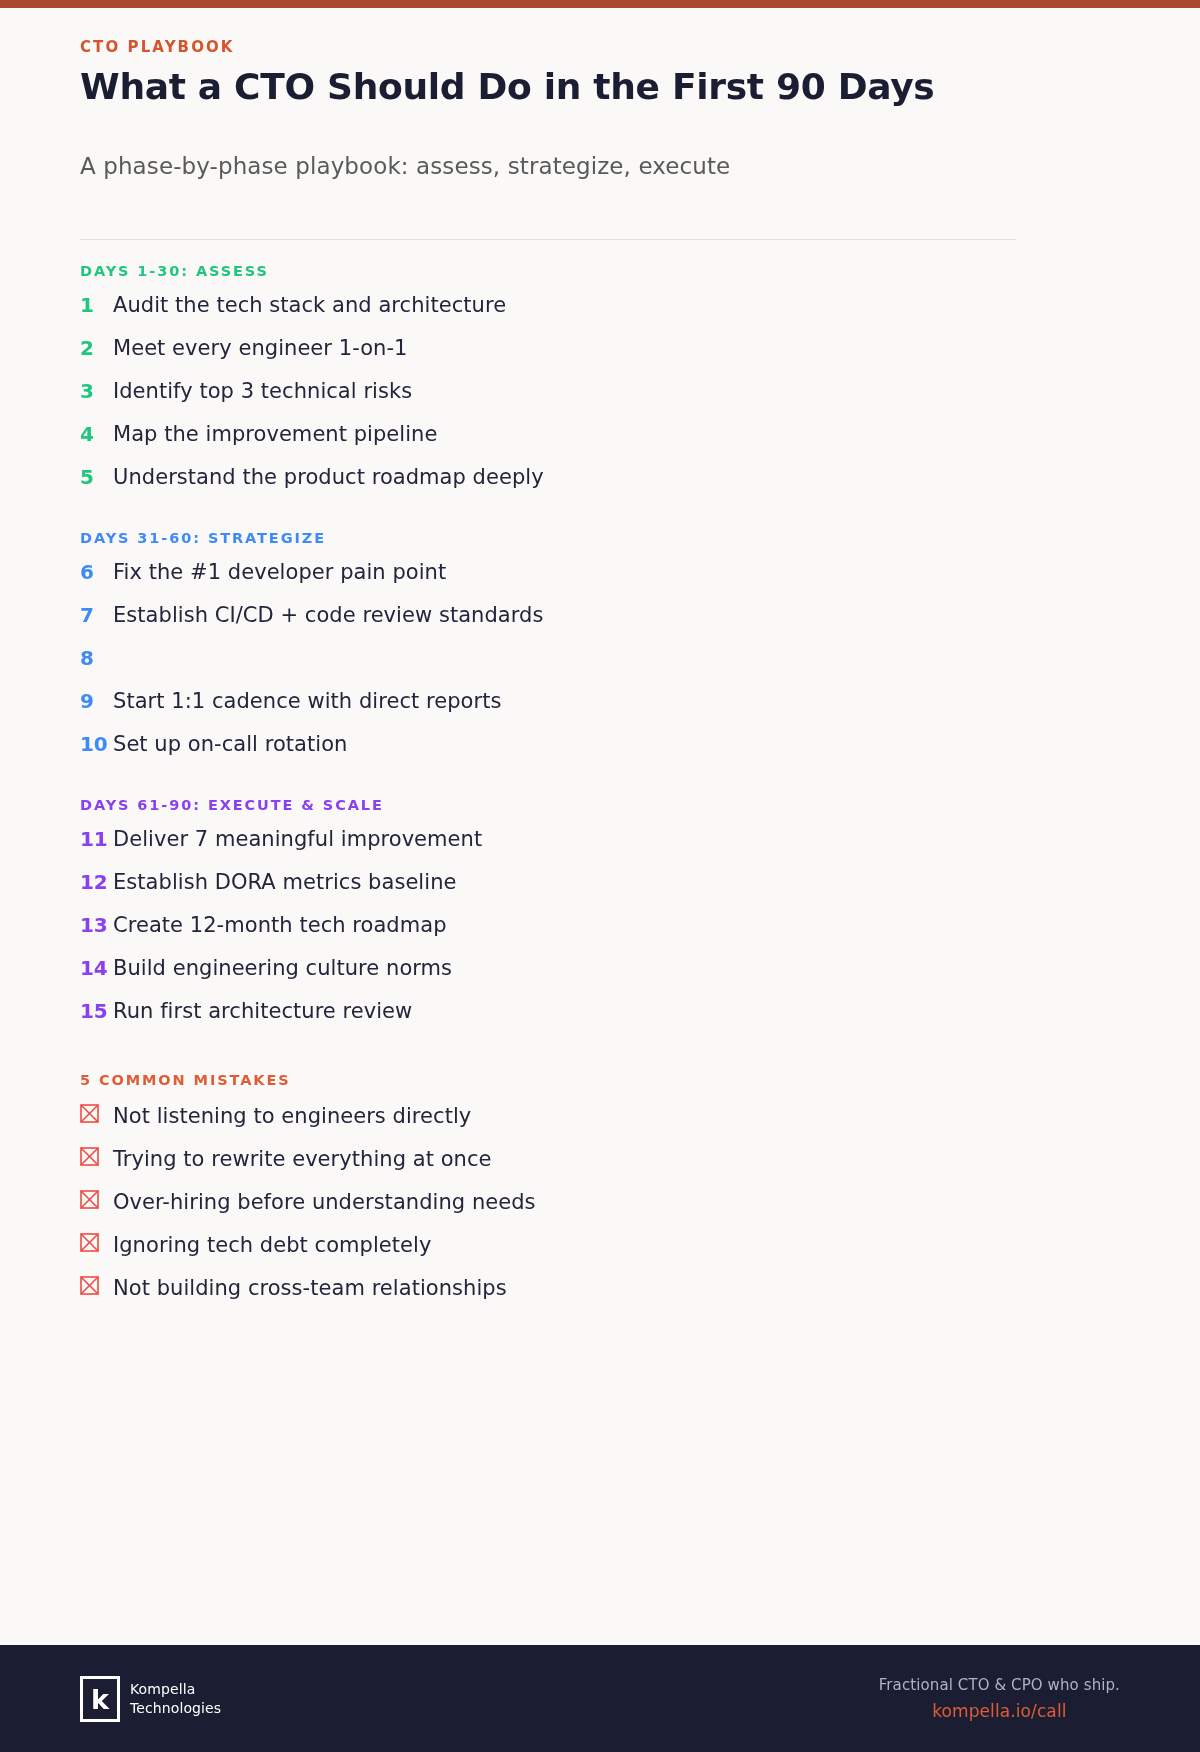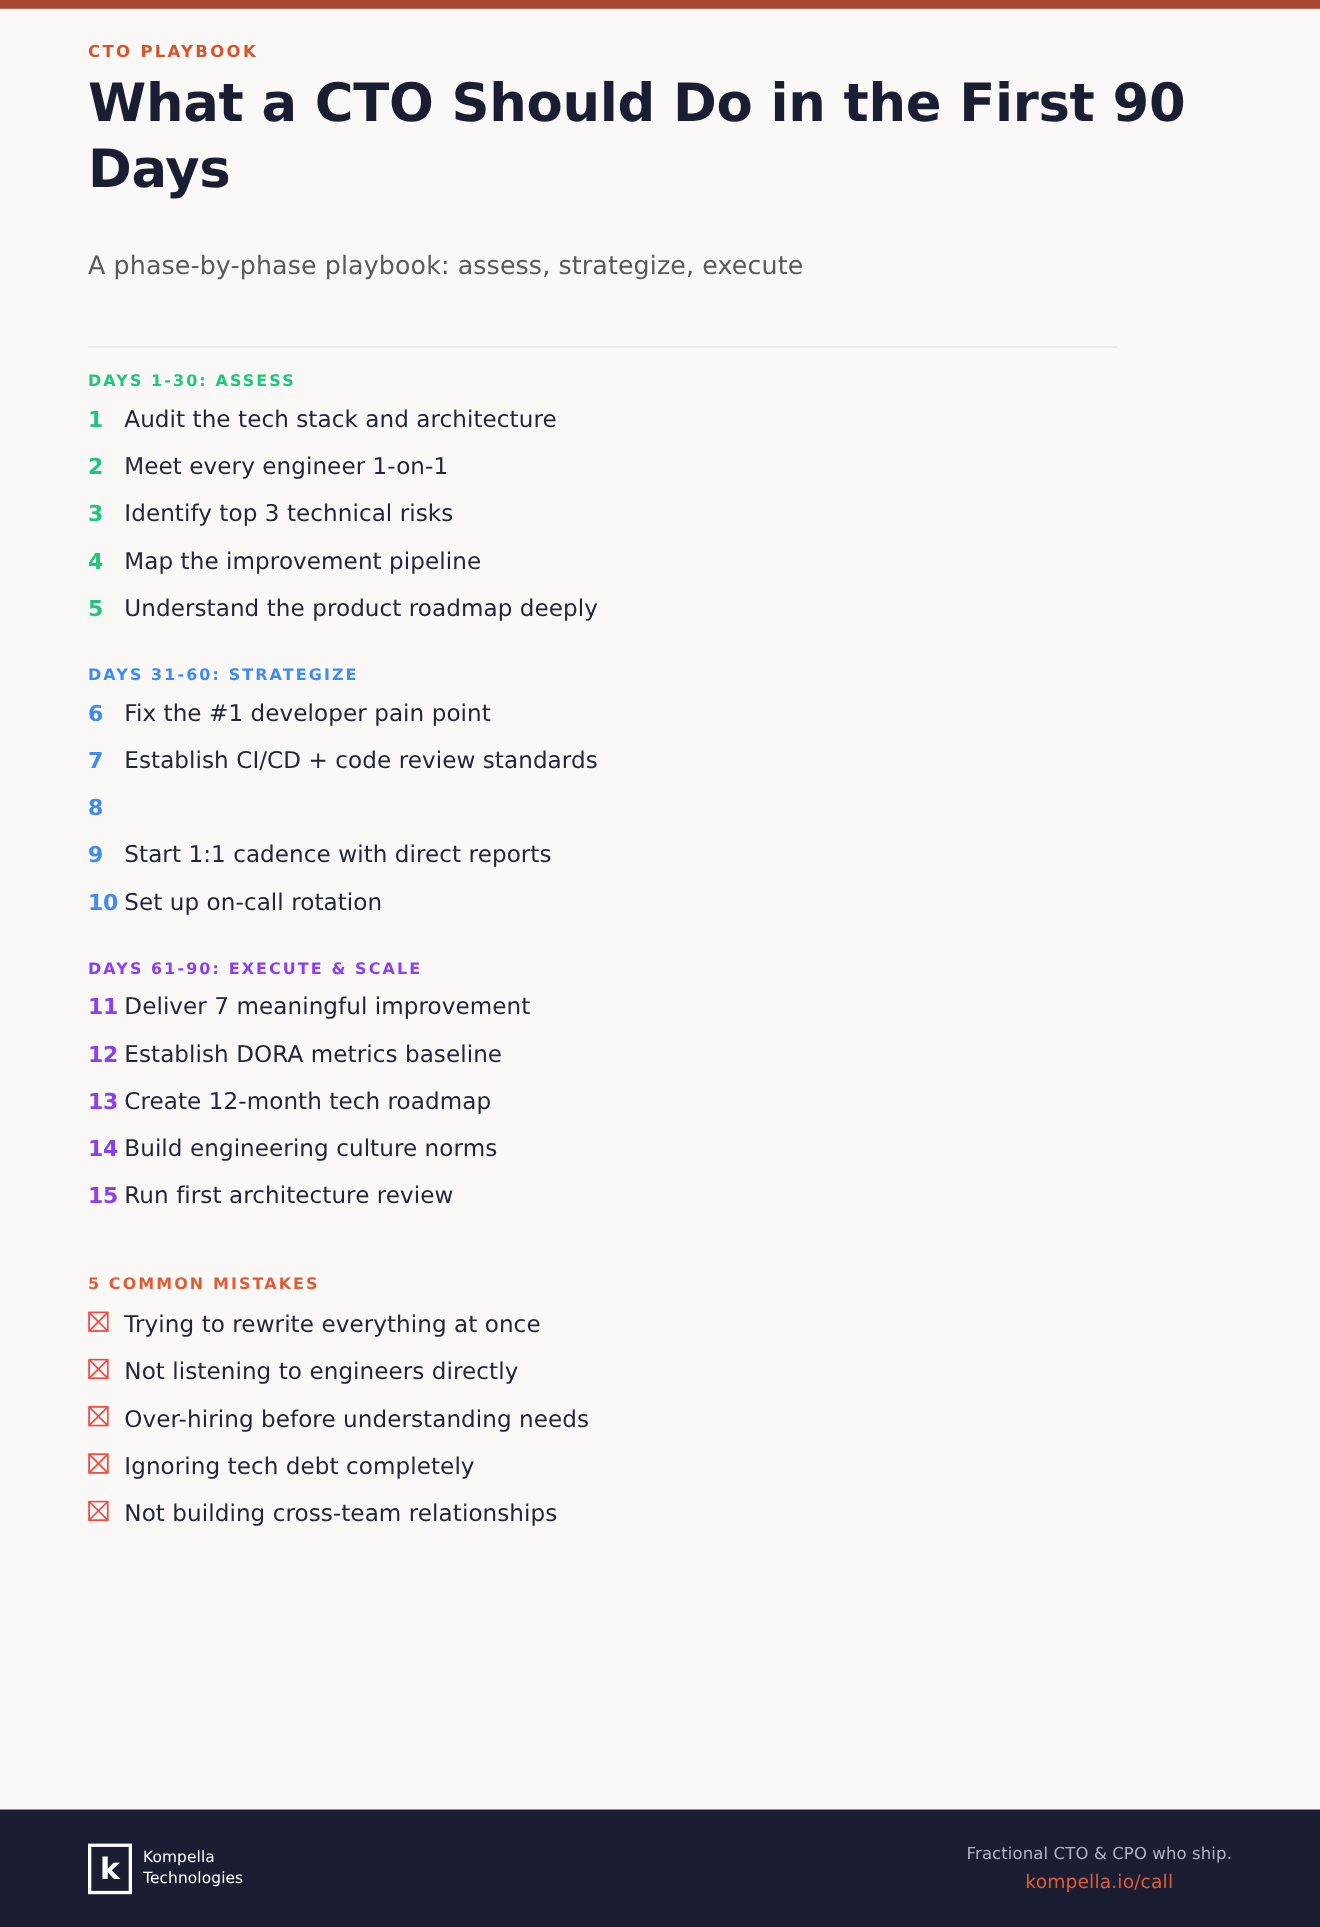--- a/index.html
+++ b/index.html
@@ -37,21 +37,21 @@
   
   .eyebrow {
     font-size: 15px;
     font-weight: bold;
     letter-spacing: 2.1px;
     color: #D4552B;
     margin-bottom: 8px;
   }
 
   .page-title {
-    font-size: 48px;
+    font-size: 36px;
     font-weight: bold;
     line-height: 1.26;
     color: #1B1E32;
     letter-spacing: -0.3px;
     max-width: 1000px;
   }
 
   .subtitle {
     margin-top: 44px;
     font-size: 23px;
@@ -101,21 +101,21 @@
   .section-strategize .item-num { color: #3E8BF5; }
   .section-execute   .item-num { color: #8A3FF0; }
 
   .item-text {
     font-size: 21px;
     color: #22253C;
     letter-spacing: 0.05px;
   }
 
   
-  .section-mistakes { margin-top: 42px; }
+  .section-mistakes { margin-top: 30px; }
 
   .mistake-item {
     display: flex;
     align-items: baseline;
     height: 43px;
   }
 
   .mistake-icon {
     width: 33px;
     flex: 0 0 33px;
@@ -280,32 +280,32 @@
     <div class="section-label">5 COMMON MISTAKES</div>
 
     <div class="mistake-item">
       <span class="mistake-icon">
         <svg width="19" height="19" viewBox="0 0 19 19" aria-hidden="true">
           <rect x="1" y="1" width="17" height="17" fill="none" stroke="#EF4B43" stroke-width="1.6"></rect>
           <line x1="1" y1="1" x2="18" y2="18" stroke="#EF4B43" stroke-width="1.6"></line>
           <line x1="18" y1="1" x2="1" y2="18" stroke="#EF4B43" stroke-width="1.6"></line>
         </svg>
       </span>
+      <span class="mistake-text">Not listening to engineers directly</span>
+    </div>
+
+    <div class="mistake-item">
+      <span class="mistake-icon">
+        <svg width="19" height="19" viewBox="0 0 19 19" aria-hidden="true">
+          <rect x="1" y="1" width="17" height="17" fill="none" stroke="#EF4B43" stroke-width="1.6"></rect>
+          <line x1="1" y1="1" x2="18" y2="18" stroke="#EF4B43" stroke-width="1.6"></line>
+          <line x1="18" y1="1" x2="1" y2="18" stroke="#EF4B43" stroke-width="1.6"></line>
+        </svg>
+      </span>
       <span class="mistake-text">Trying to rewrite everything at once</span>
-    </div>
-
-    <div class="mistake-item">
-      <span class="mistake-icon">
-        <svg width="19" height="19" viewBox="0 0 19 19" aria-hidden="true">
-          <rect x="1" y="1" width="17" height="17" fill="none" stroke="#EF4B43" stroke-width="1.6"></rect>
-          <line x1="1" y1="1" x2="18" y2="18" stroke="#EF4B43" stroke-width="1.6"></line>
-          <line x1="18" y1="1" x2="1" y2="18" stroke="#EF4B43" stroke-width="1.6"></line>
-        </svg>
-      </span>
-      <span class="mistake-text">Not listening to engineers directly</span>
     </div>
 
     <div class="mistake-item">
       <span class="mistake-icon">
         <svg width="19" height="19" viewBox="0 0 19 19" aria-hidden="true">
           <rect x="1" y="1" width="17" height="17" fill="none" stroke="#EF4B43" stroke-width="1.6"></rect>
           <line x1="1" y1="1" x2="18" y2="18" stroke="#EF4B43" stroke-width="1.6"></line>
           <line x1="18" y1="1" x2="1" y2="18" stroke="#EF4B43" stroke-width="1.6"></line>
         </svg>
       </span>

